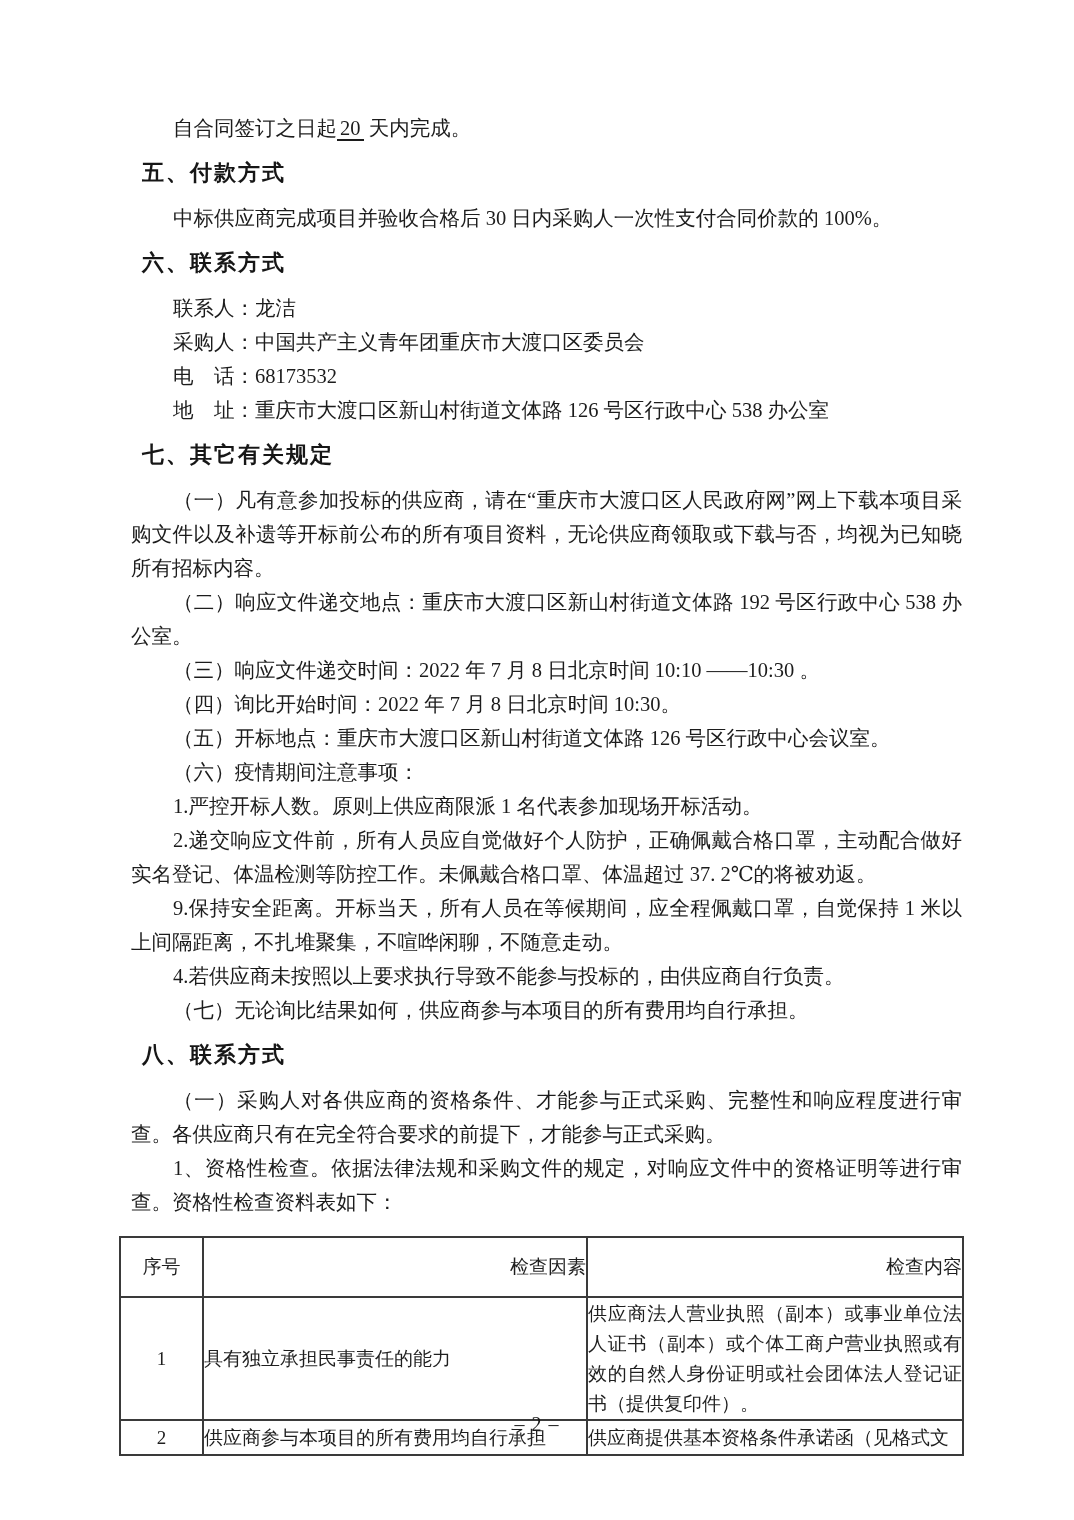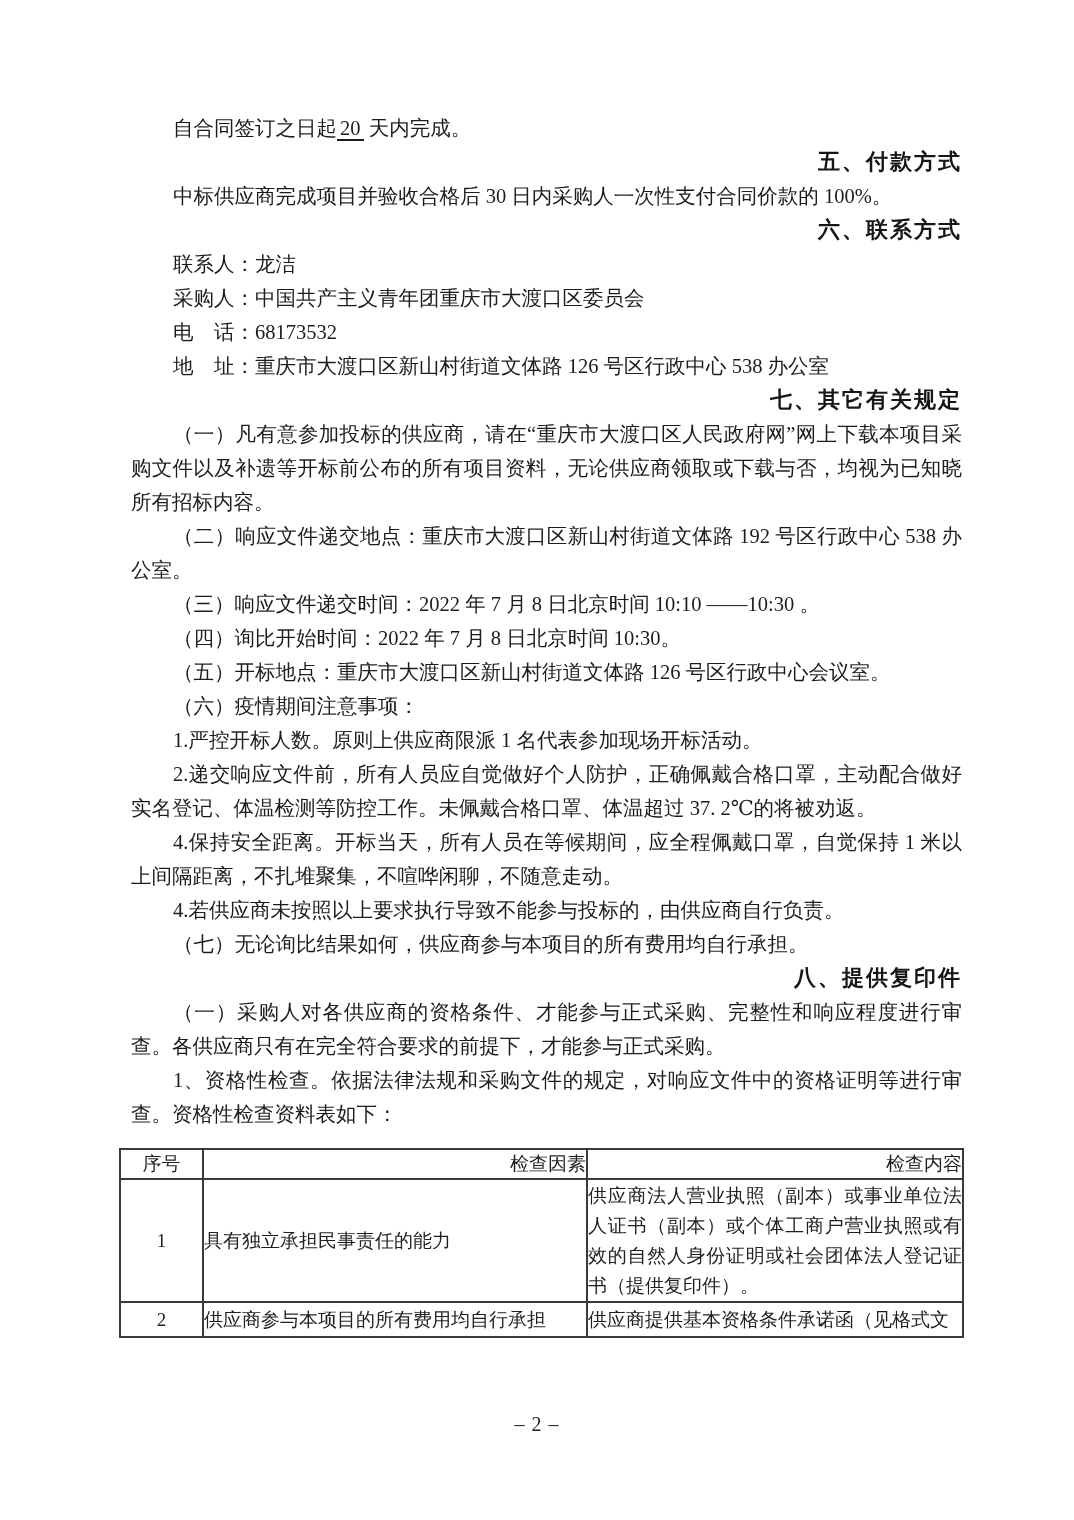--- a/index.html
+++ b/index.html
@@ -6,34 +6,34 @@
   body{
     width:1074px;height:1520px;position:relative;background:#ffffff;
     font-family:"Liberation Serif","DejaVu Serif",serif;
     color:#1c1c1c;overflow:hidden;
   }
   .page{position:absolute;inset:0;background:#ffffff;padding-left:25px;}
   .content{position:absolute;left:131px;top:111px;width:831px;}
   .content p{margin:0;font-size:20.5px;line-height:34px;text-indent:42px;}
   .content p.just{text-align:justify;}
   .content h2{
-    margin:0;font-size:22px;line-height:34px;font-weight:700;letter-spacing:2px;
-    font-family:"Liberation Sans","DejaVu Sans",sans-serif;text-indent:0;color:#161616;text-align:right;
+    margin:11px;font-size:22px;line-height:34px;font-weight:700;letter-spacing:2px;
+    font-family:"Liberation Sans","DejaVu Sans",sans-serif;text-indent:0;color:#161616;
   }
   .u{border-bottom:2px solid #1c1c1c;padding:0 3px;}
   table.qual{
     border-collapse:collapse;table-layout:fixed;
     width:843px;margin-left:-12px;margin-top:17px;
     font-size:19px;color:#1f1f1f;
   }
   table.qual th,table.qual td{
     border:2px solid #3a3a3a;font-weight:normal;vertical-align:middle;
     padding:0;overflow:hidden;
   }
-  tr.hdr{height:30px;}
+  tr.hdr{height:60px;}
   tr.r1{height:123px;}
   tr.r2{height:35px;}
   th.c-no,td.c-no{text-align:center;}
   th.c-pad{text-align:right;padding-left:44px;}
   td.c-factor{padding-left:11px;padding-right:2px;}
   td.c-content{padding:1px 1px 1px 10px;line-height:30px;text-align:justify;margin-top:47px;}
   td.c-content-nowrap{padding-left:10px;white-space:nowrap;}
   .pagenum{
     position:absolute;top:1413px;left:0;width:1074px;text-align:center;
     font-size:20px;letter-spacing:1px;color:#1c1c1c;
@@ -58,25 +58,25 @@
 
     <h2>七、其它有关规定</h2>
     <p class="just">（一）凡有意参加投标的供应商，请在“重庆市大渡口区人民政府网”网上下载本项目采购文件以及补遗等开标前公布的所有项目资料，无论供应商领取或下载与否，均视为已知晓所有招标内容。</p>
     <p class="just">（二）响应文件递交地点：重庆市大渡口区新山村街道文体路 192 号区行政中心 538 办公室。</p>
     <p>（三）响应文件递交时间：2022 年 7 月 8 日北京时间 10:10 ——10:30 。</p>
     <p>（四）询比开始时间：2022 年 7 月 8 日北京时间 10:30。</p>
     <p>（五）开标地点：重庆市大渡口区新山村街道文体路 126 号区行政中心会议室。</p>
     <p>（六）疫情期间注意事项：</p>
     <p>1.严控开标人数。原则上供应商限派 1 名代表参加现场开标活动。</p>
     <p class="just">2.递交响应文件前，所有人员应自觉做好个人防护，正确佩戴合格口罩，主动配合做好实名登记、体温检测等防控工作。未佩戴合格口罩、体温超过 37. 2℃的将被劝返。</p>
-    <p class="just">4.保持安全距离。开标当天，所有人员在等候期间，应全程佩戴口罩，自觉保持 1 米以上间隔距离，不扎堆聚集，不喧哗闲聊，不随意走动。</p>
+    <p class="just">9.保持安全距离。开标当天，所有人员在等候期间，应全程佩戴口罩，自觉保持 1 米以上间隔距离，不扎堆聚集，不喧哗闲聊，不随意走动。</p>
     <p>4.若供应商未按照以上要求执行导致不能参与投标的，由供应商自行负责。</p>
     <p>（七）无论询比结果如何，供应商参与本项目的所有费用均自行承担。</p>
 
-    <h2>八、提供复印件</h2>
+    <h2>八、联系方式</h2>
     <p class="just">（一）采购人对各供应商的资格条件、才能参与正式采购、完整性和响应程度进行审查。各供应商只有在完全符合要求的前提下，才能参与正式采购。</p>
     <p class="just">1、资格性检查。依据法律法规和采购文件的规定，对响应文件中的资格证明等进行审查。资格性检查资料表如下：</p>
 
     <table class="qual">
       <colgroup>
         <col style="width:83px">
         <col style="width:384px">
         <col style="width:376px">
       </colgroup>
       <tbody>

